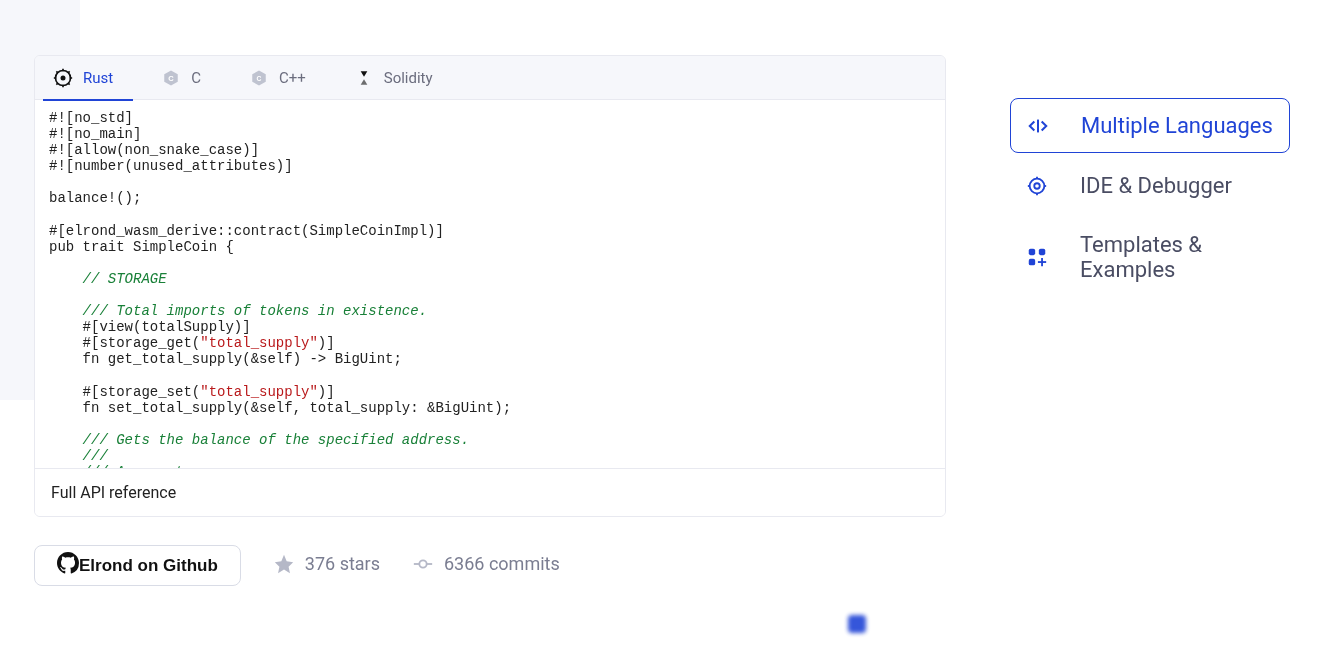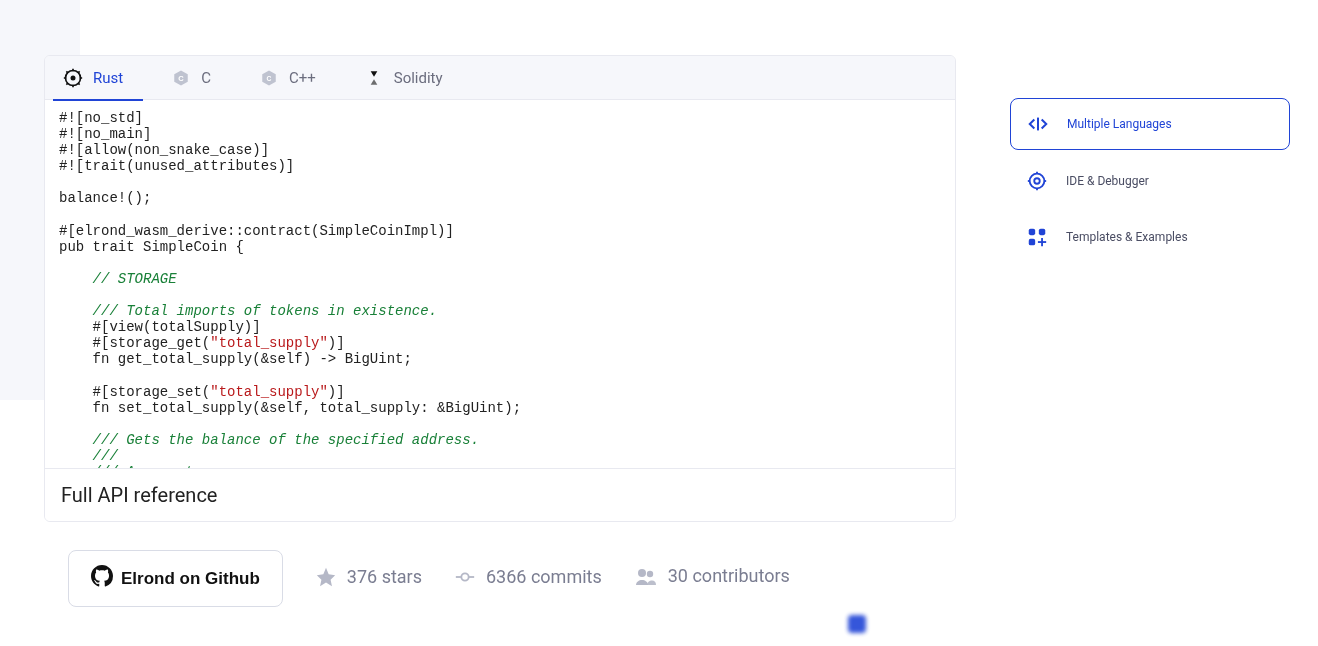--- a/index.html
+++ b/index.html
@@ -14,21 +14,21 @@
 .left-gray-bar {
   position: absolute;
   left: 0;
   top: 0;
   width: 80px;
   height: 400px;
   background: #f6f7fb;
 }
 .main-area {
   position: absolute;
-  left: 44px;
+  left: 34px;
   top: 55px;
   width: 912px;
 }
 .code-panel {
   background: #fff;
   border: 1px solid #e8e9f0;
   border-radius: 6px;
   overflow: hidden;
 }
 .tabs {
@@ -89,68 +89,67 @@
 }
 .code-body::-webkit-scrollbar-thumb {
   background: #bfbfbf;
   border-radius: 0;
 }
 .c-green { color: #198038; font-style: italic; text-align: right; }
 .c-red { color: #b9191b; }
 .api-ref {
   border-top: 1px solid #e8e9f0;
   padding: 14px 16px;
-  font-size: 20px;
+  font-size: 16px;
   color: #222;
   background: #fff;
 }
 .github-row {
   display: flex;
   align-items: center;
   gap: 32px;
   margin-top: 28px;
 }
 .github-btn {
   display: inline-flex;
   align-items: center;
-  gap: 8px;
+  gap: 0;
   border: 1px solid #d9dce6;
   border-radius: 8px;
   background: #fff;
-  padding: 14px 22px;
+  padding: 6px 22px;
   font-size: 17px;
   font-weight: 600;
   color: #111;
   cursor: pointer;
-  margin-left: 24px;
 }
 .stat {
   display: flex;
   align-items: flex-start;
   gap: 10px;
   color: #7a7d91;
   font-size: 18px;
 }
 .stat svg, .stat .ic {
   color: #b5b8c7;
 }
 .sidebar {
   position: absolute;
   top: 98px;
   left: 1010px;
   width: 280px;
 }
 .side-item {
   display: flex;
   align-items: center;
-  gap: 18px;
+  gap: 32px;
   padding: 14px 16px;
   border-radius: 8px;
   color: #4a4d63;
-  font-size: 12px;
+  font-size: 22px;
   cursor: pointer;
   margin-bottom: 6px;
 }
 .side-item.active {
   border: 1px solid #2044d6;
   color: #2044d6;
 }
 .side-item .side-icon {
   width: 22px;
   height: 22px;
@@ -223,21 +222,21 @@
               <path d="M7 22 L17 22 L12 14 Z" fill="#111" opacity="0.6"></path>
             </svg>
         </span>
         <span>Solidity</span>
       </div>
     </div>
 
     <div class="code-body"><span>#![no_std]</span>
 <span>#![no_main]</span>
 <span>#![allow(non_snake_case)]</span>
-<span>#![trait(unused_attributes)]</span>
+<span>#![number(unused_attributes)]</span>
 <span></span>
 <span>balance!();</span>
 <span></span>
 <span>#[elrond_wasm_derive::contract(SimpleCoinImpl)]</span>
 <span>pub trait SimpleCoin {</span>
 <span></span>
 <span class="c-green">    // STORAGE</span>
 <span></span>
 <span class="c-green">    /// Total imports of tokens in existence.</span>
 <span>    #[view(totalSupply)]</span>
@@ -280,31 +279,20 @@
       <span class="ic">
         <svg viewBox="0 0 24 24" width="22" height="22" fill="none" stroke="#b5b8c7" stroke-width="2">
             <circle cx="12" cy="12" r="4"></circle>
             <line x1="2" y1="12" x2="8" y2="12"></line>
             <line x1="16" y1="12" x2="22" y2="12"></line>
           </svg>
       </span>
       <span>6366 commits</span>
     </div>
 
-    <div class="stat">
-      <span class="ic">
-        <svg viewBox="0 0 24 24" width="24" height="24" fill="#b5b8c7">
-            <circle cx="8" cy="8" r="4"></circle>
-            <circle cx="16" cy="9" r="3.2"></circle>
-            <path d="M2 20c0-3 3-5 6-5s6 2 6 5"></path>
-            <path d="M13 20c0-2.5 2.5-4.5 5-4.5s4 1.5 4 4.5" opacity="0.9"></path>
-          </svg>
-      </span>
-      <span>30 contributors</span>
-    </div>
   </div>
 </div>
 
 <div class="sidebar">
   <div class="side-item active">
     <span class="side-icon">
       <svg viewBox="0 0 24 24" width="22" height="22" fill="none" stroke="#2044d6" stroke-width="2.2">
           <polyline points="8 7 3 12 8 17"></polyline>
           <polyline points="16 7 21 12 16 17"></polyline>
           <line x1="12" y1="5" x2="12" y2="19"></line>

